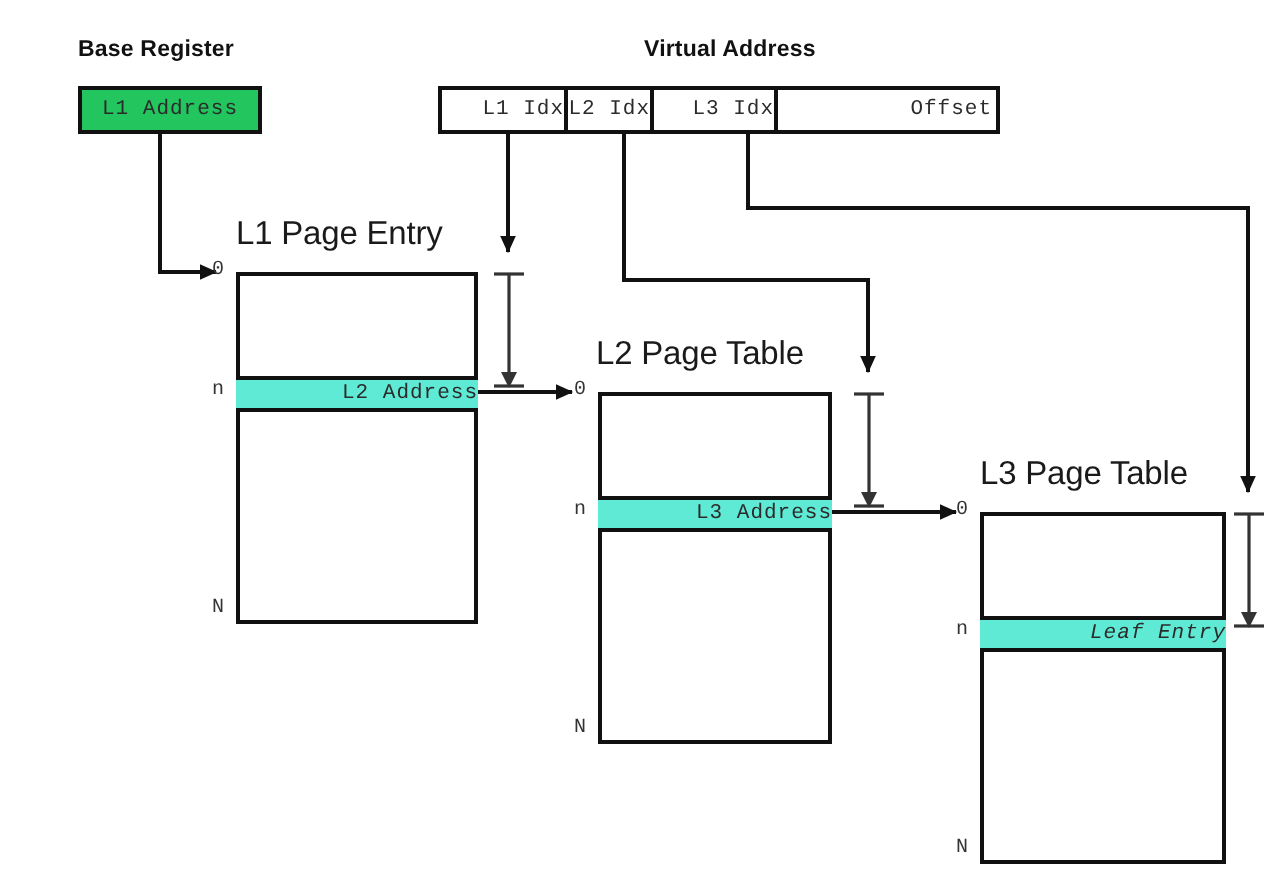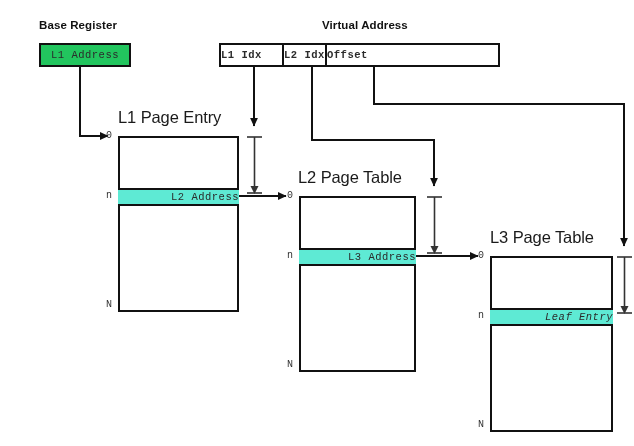--- a/index.html
+++ b/index.html
@@ -66,23 +66,22 @@
   .va-box{
     position:absolute;
     border:2px solid #111;
     background:#fff;
     box-sizing:border-box;
     display:flex;
   }
   .va-cell{
     box-sizing:border-box;
     border-right:2px solid #111;
-    display:flex;align-items:center;justify-content:flex-start;
+    display:flex;align-items:center;justify-content:flex-end;
     height:100%;
-    font-weight:bold;
   }
   .va-cell:last-child{border-right:none;}
 
   
   .ptable{
     position:absolute;
     border:2px solid #111;
     background:#fff;
     box-sizing:border-box;
   }
@@ -155,20 +154,23 @@
 
   <div class="heading" style="left:300px;top:19px;">Virtual Address</div>
 
   <div class="va-box" style="left:197px;top:43px;width:281px;height:24px;">
     <div class="va-cell" style="width:63px;">
       <span class="mono">L1 Idx</span>
     </div>
     <div class="va-cell" style="width:43px;">
       <span class="mono">L2 Idx</span>
     </div>
+    <div class="va-cell" style="width:62px;">
+      <span class="mono">L3 Idx</span>
+    </div>
     <div class="va-cell" style="width:107px;">
       <span class="mono">Offset</span>
     </div>
   </div>
 
   <div class="pt-title" style="left:96px;top:108px;">L1 Page Entry</div>
 
   <div class="idx" style="left:84px;top:130px;">0</div>
   <div class="idx" style="left:84px;top:190px;">n</div>
   <div class="idx" style="left:84px;top:299px;">N</div>

